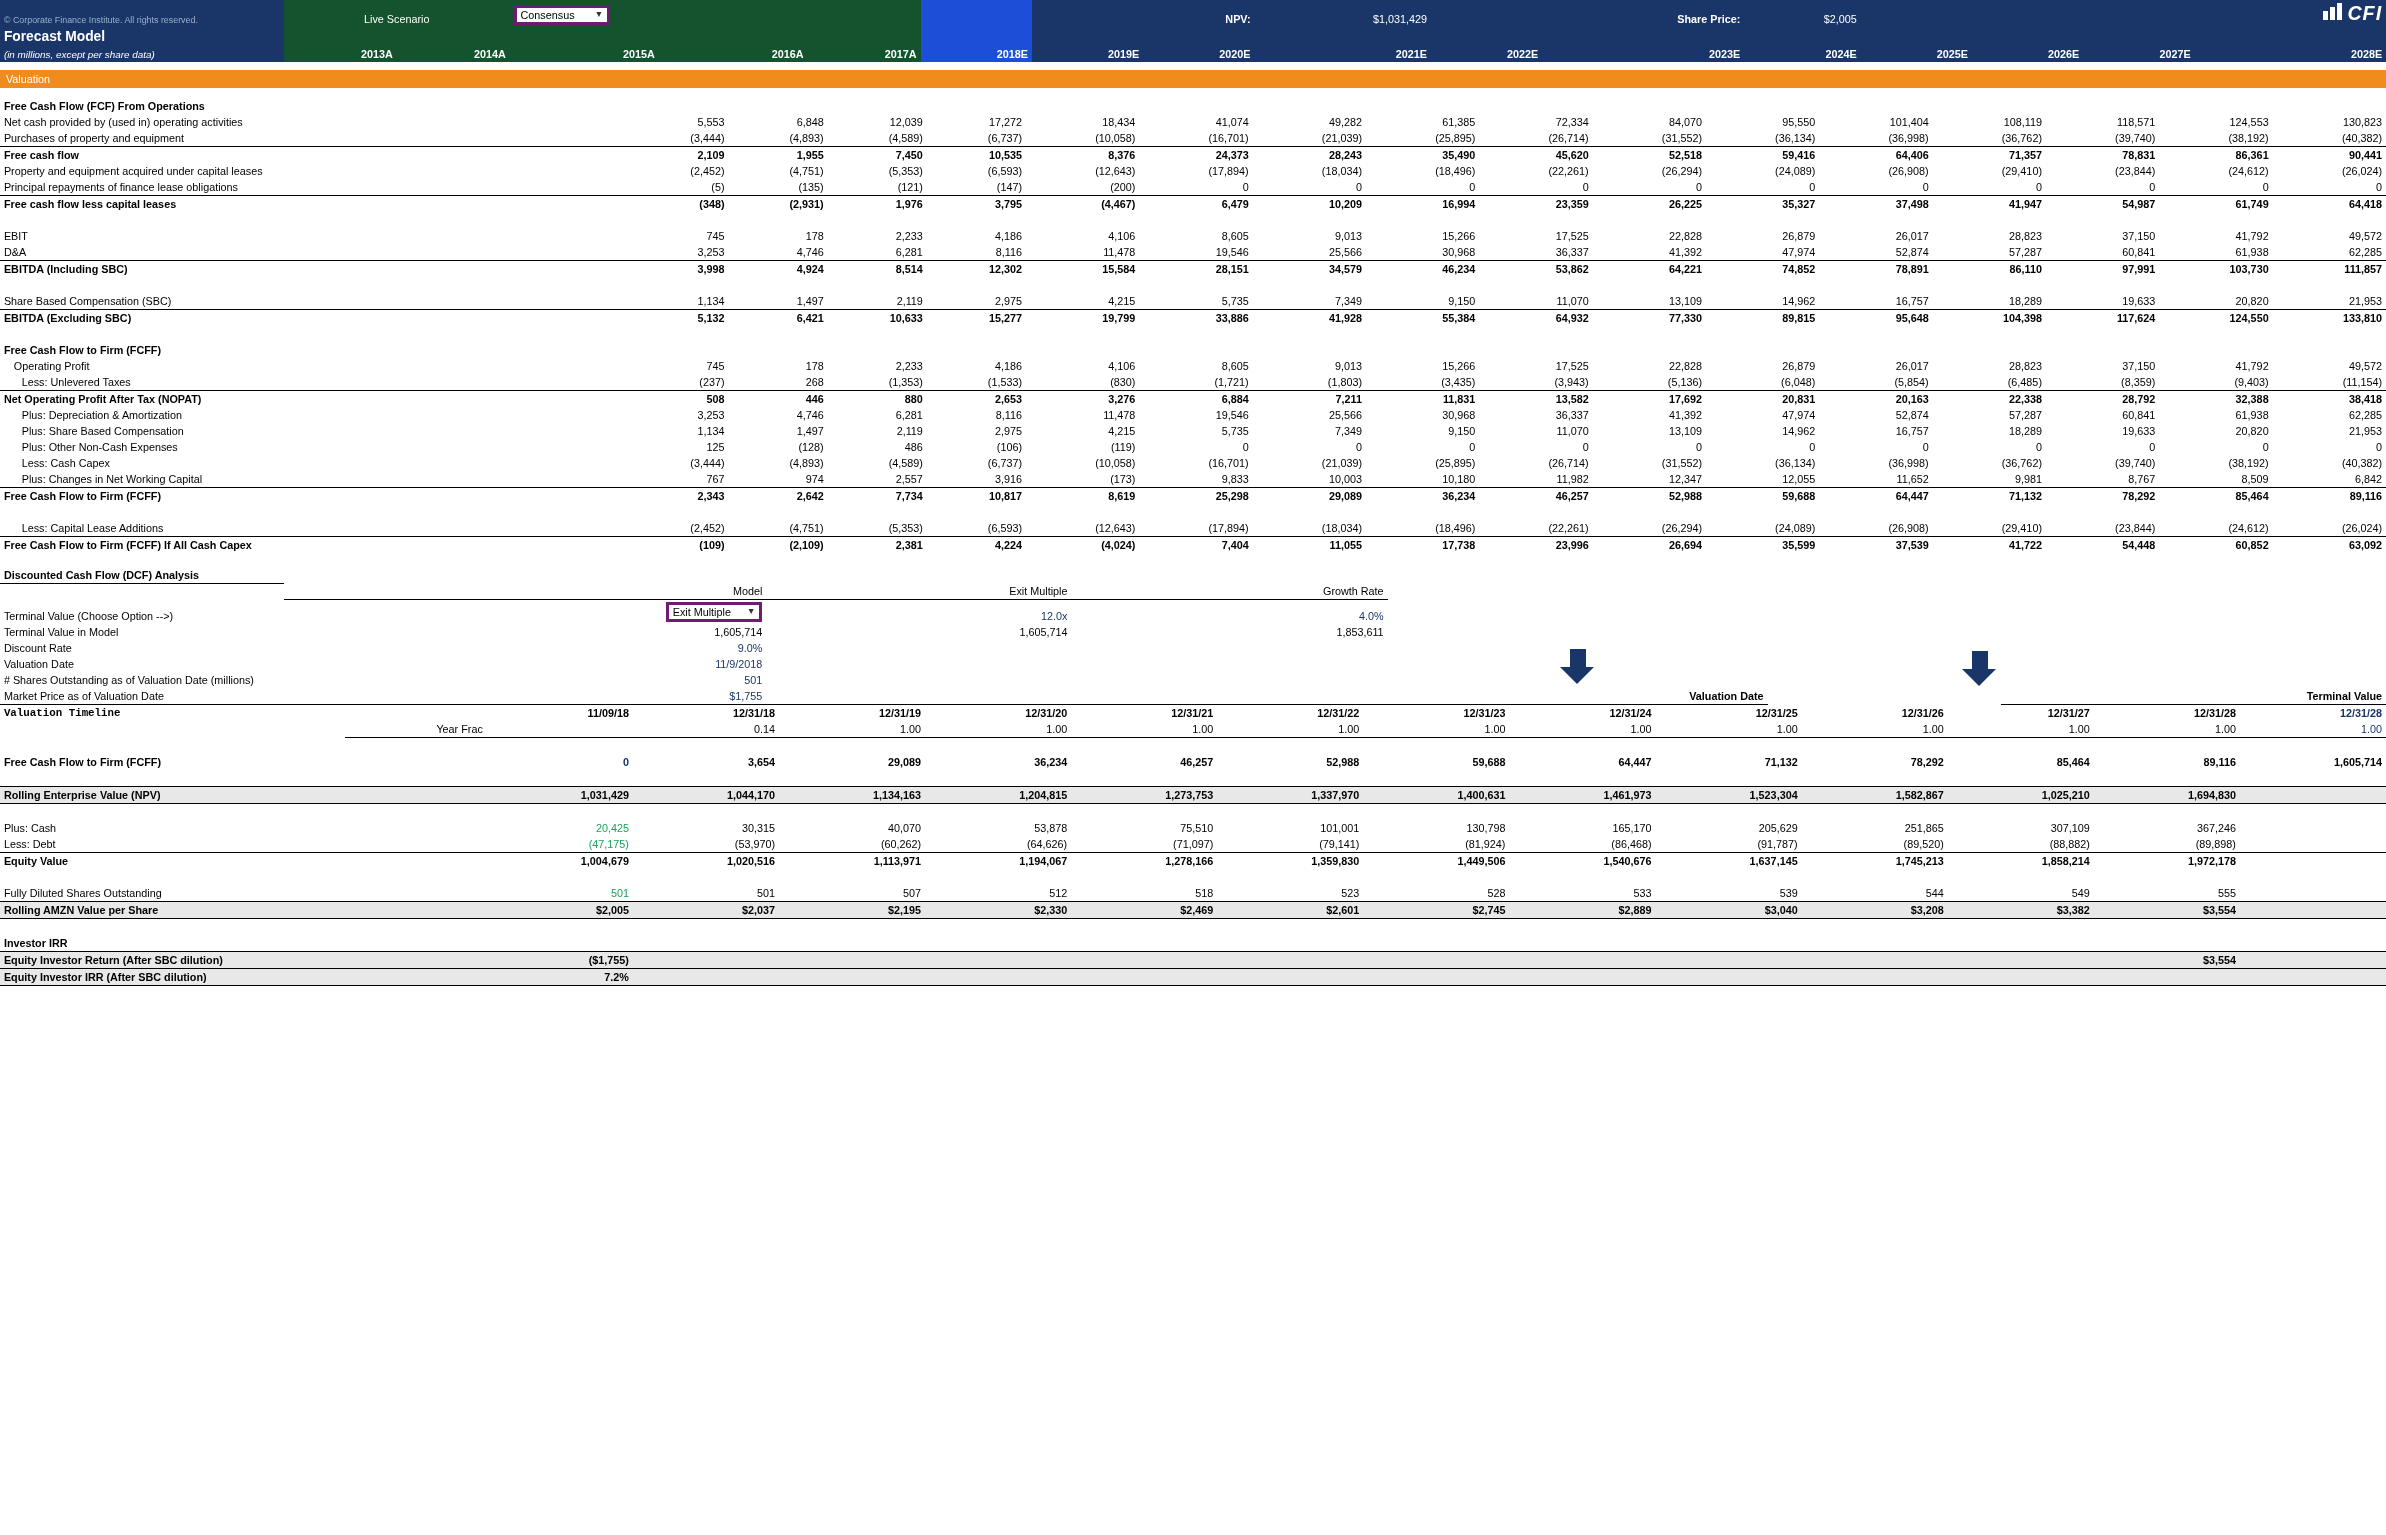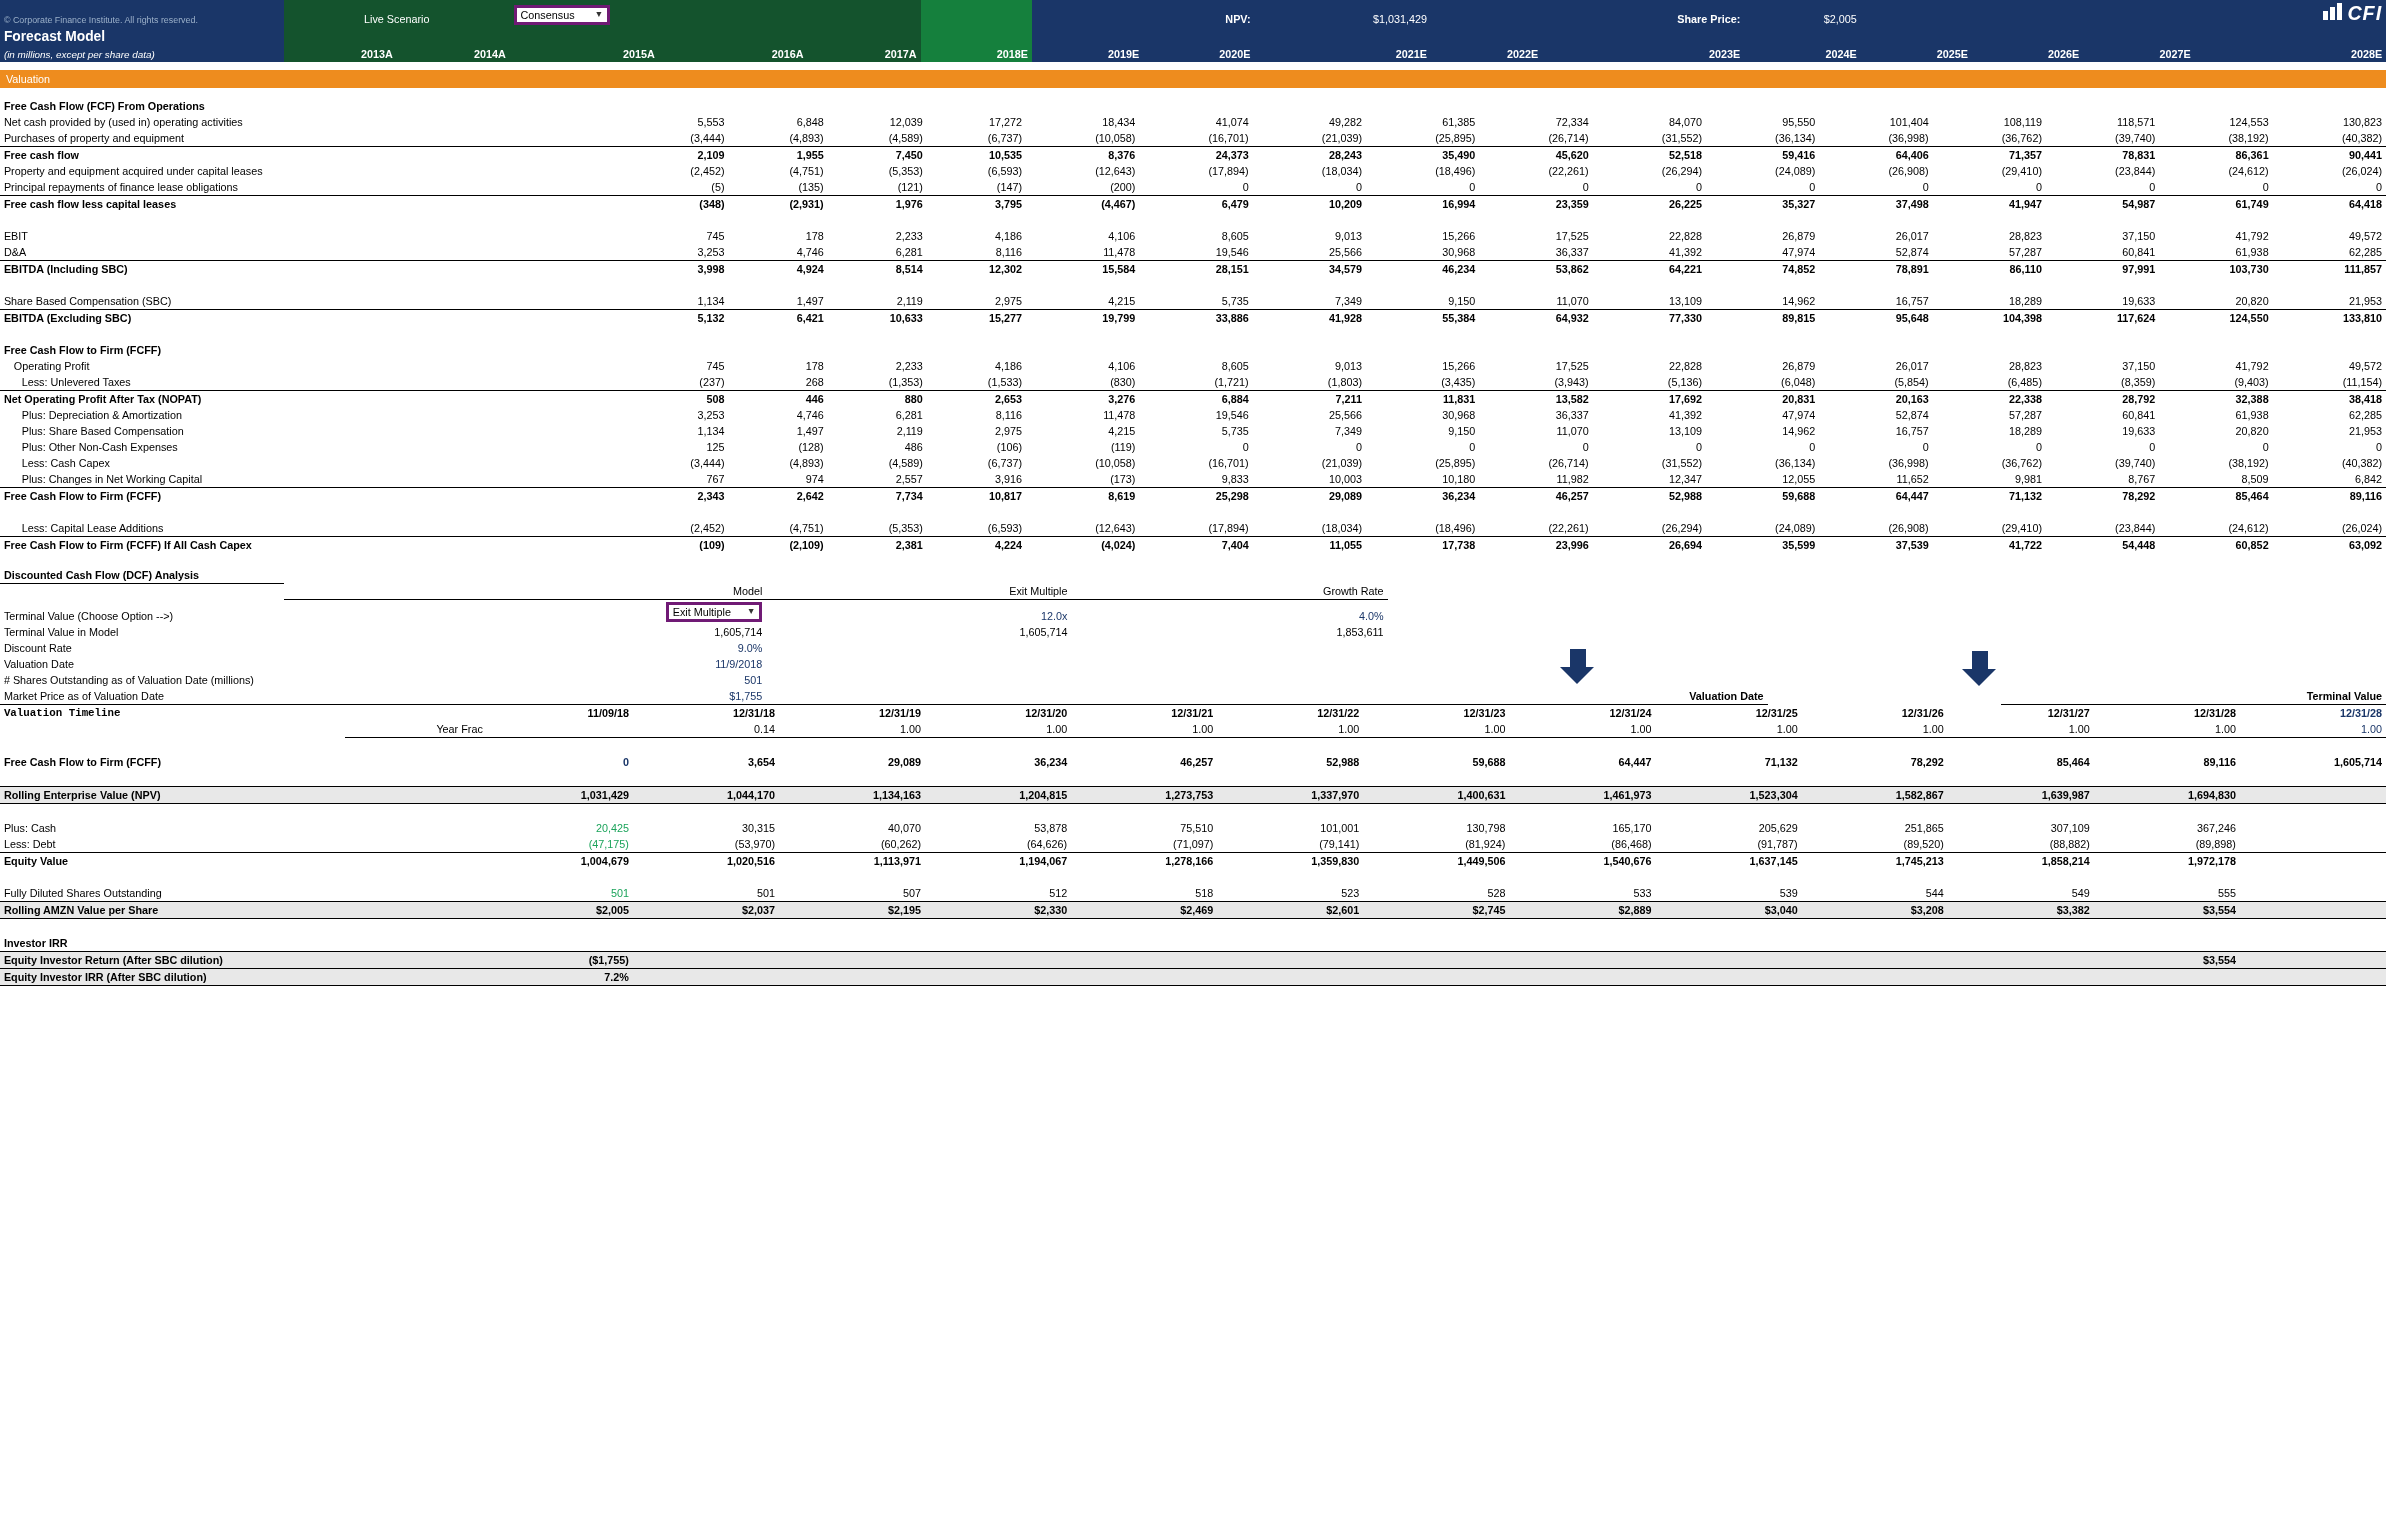--- a/index.html
+++ b/index.html
@@ -2,21 +2,21 @@
 <html><head>
 <meta charset="utf-8">
 <style>
 html,body{margin:0;padding:0;font-family:Arial,Helvetica,sans-serif;font-size:10.8px;color:#000;background:#fff;}
 table{border-collapse:collapse;width:100%;}
 td,th{padding:2px 3.9px;text-align:right;white-space:nowrap;vertical-align:bottom;}
 td.label{text-align:left;white-space:nowrap;}
 td.center{text-align:center;}
 .header-bar{background:#1a3668;color:#fff;}
 .teal{background:#14532d;color:#fff;}
-.orange{background:#15803d;color:#fff;margin-top:37px;}
+.orange{background:#1d4ed8;color:#fff;margin-top:37px;}
 .section-header{background:#ee8c1e;color:#fff;font-weight:normal;text-align:left;padding:3px 5.9px;}
 .bold{font-weight:bold;}
 .thin-top{border-top:1px solid #000;}
 .thin-bot{border-bottom:1px solid #000;}
 .blue-txt{color:#1a3668;}
 .green-txt{color:#1aa35a;}
 .sel{border:3px solid #701a75;background:#fff;color:#000;padding:1px 17.7px 1px 3.9px;position:relative;display:inline-block;min-width:69px;text-align:left;}
 .sel:after{content:"▼";position:absolute;right:3.9px;top:1px;font-size:8.9px;color:#333;}
 .copyright{color:#9bb0c9;font-size:8.9px;}
 .title{color:#fff;font-size:13.8px;font-weight:bold;}
@@ -717,21 +717,21 @@
  <td class="thin-top thin-bot">1,031,429</td>
         <td class="thin-top thin-bot">1,044,170</td>
         <td class="thin-top thin-bot">1,134,163</td>
         <td class="thin-top thin-bot">1,204,815</td>
         <td class="thin-top thin-bot">1,273,753</td>
         <td class="thin-top thin-bot">1,337,970</td>
         <td class="thin-top thin-bot">1,400,631</td>
         <td class="thin-top thin-bot">1,461,973</td>
         <td class="thin-top thin-bot">1,523,304</td>
         <td class="thin-top thin-bot">1,582,867</td>
-        <td class="thin-top thin-bot">1,639,987</td>
+        <td class="thin-top thin-bot">1,025,210</td>
         <td class="thin-top thin-bot">1,694,830</td>
         <td class="thin-top thin-bot"></td>
 </tr>
 <tr>
         <td>&nbsp;</td>
       </tr>
 <tr>
  <td class="label">Plus: Cash</td>
  <td></td>
         <td></td>

